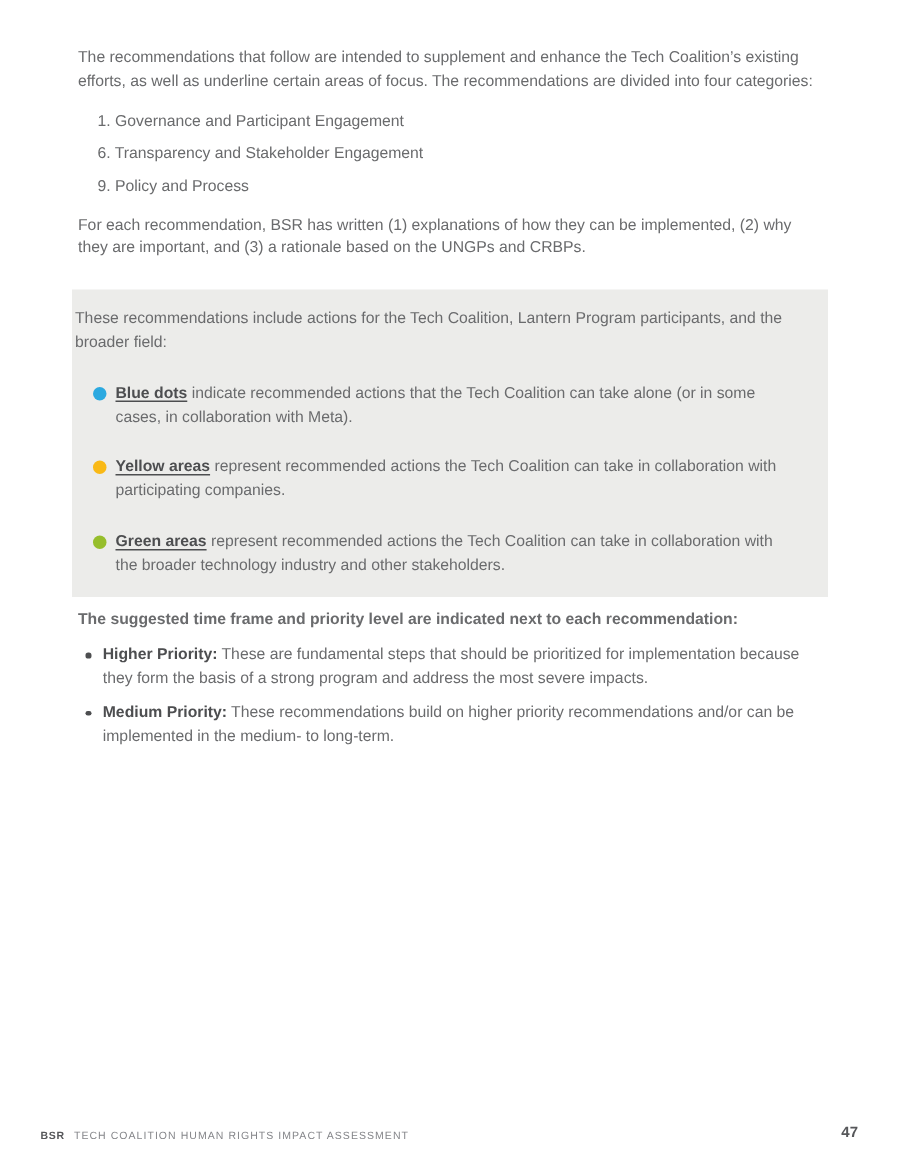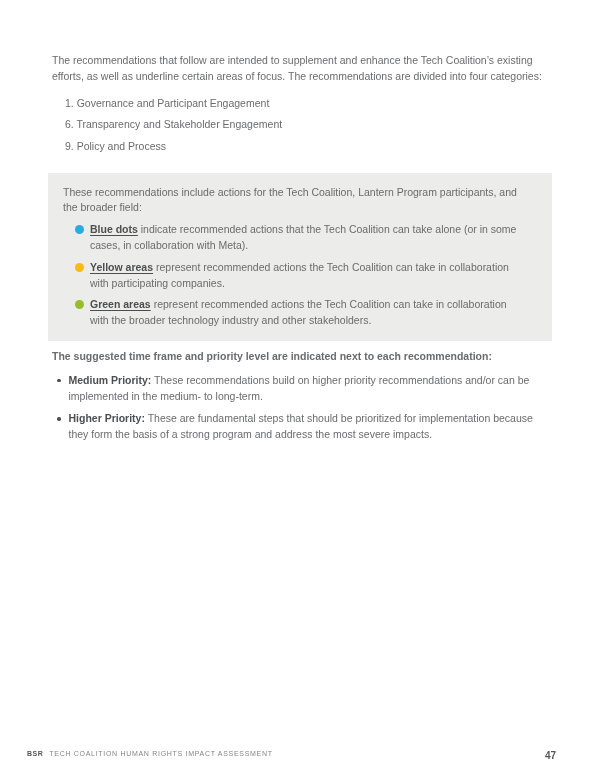--- a/index.html
+++ b/index.html
@@ -7,21 +7,21 @@
   body {
     background: #ffffff;
     font-family: "Liberation Sans", "DejaVu Sans", sans-serif;
     color: #6A6B6D;
     position: relative;
     overflow: hidden;
   }
   .content {
     position: absolute;
     left: 52px;
-    top: 53px;
+    top: 31px;
     width: 494px;
     font-size: 10.5px;
     line-height: 15.8px;
   }
   p.para { color: #6A6B6D; }
   .intro-para { margin-bottom: 10px; }
   ol.categories {
     list-style: none;
     margin-left: 13px;
     margin-bottom: 11px;
@@ -29,27 +29,27 @@
   ol.categories li {
     margin-bottom: 5.5px;
     line-height: 16px;
   }
   .explain-para { margin-bottom: 0; }
   .callout {
     margin-left: -4px;
     margin-right: -6px;
     margin-top: 19px;
     background: #ECECEA;
-    padding: 12px 24px 12px 15px;
+    padding: 12px 24px 12px 2px;
   }
   .callout-intro { margin-bottom: 6px; }
   .dot-item {
     display: flex;
     align-items: flex-start;
-    margin-top: 6px;
+    margin-top: 18px;
     padding-left: 12px;
   }
   .dot {
     flex: 0 0 auto;
     width: 9px;
     height: 9px;
     border-radius: 50%;
     margin-top: 3px;
     margin-right: 6px;
     background: #999;
@@ -74,25 +74,25 @@
     height: 3.5px;
     border-radius: 50%;
     background: #4D4E50;
     margin-top: 6px;
     margin-right: 8px;
   }
   .priority-label { font-weight: bold; color: #4D4E50; }
   .footer {
     position: absolute;
     left: 27px;
-    right: 44px;
+    right: 28px;
     top: 750px;
     display: flex;
     justify-content: space-between;
-    align-items: flex-start;
+    align-items: flex-end;
   }
   .footer-left {
     font-size: 7px;
     letter-spacing: 0.7px;
     color: #85868A;
     display: flex;
     align-items: baseline;
     gap: 6px;
   }
   .footer-brand { font-weight: bold; color: #56575A; letter-spacing: 0.5px; }
@@ -104,20 +104,21 @@
 <div class="content">
 
   <p class="para intro-para">The recommendations that follow are intended to supplement and enhance the Tech Coalition’s existing efforts, as well as underline certain areas of focus. The recommendations are divided into four categories:</p>
 
   <ol class="categories">
     <li>1. Governance and Participant Engagement</li>
     <li>6. Transparency and Stakeholder Engagement</li>
     <li>9. Policy and Process</li>
   </ol>
 
+  <p class="para explain-para">For each recommendation, BSR has written (1) explanations of how they can be implemented, (2) why they are important, and (3) a rationale based on the UNGPs and CRBPs.</p>
 
   <div class="callout">
     <p class="para callout-intro">These recommendations include actions for the Tech Coalition, Lantern Program participants, and the broader field:</p>
 
     <div class="dot-item">
       <span class="dot" style="background-color: rgb(43, 169, 224);"></span>
       <span class="dot-text"><span class="term">Blue dots</span><span> indicate recommended actions that the Tech Coalition can take alone (or in some cases, in collaboration with Meta).</span></span>
     </div>
 
     <div class="dot-item">
@@ -128,26 +129,26 @@
     <div class="dot-item">
       <span class="dot" style="background-color: rgb(150, 190, 44);"></span>
       <span class="dot-text"><span class="term">Green areas</span><span> represent recommended actions the Tech Coalition can take in collaboration with the broader technology industry and other stakeholders.</span></span>
     </div>
   </div>
 
   <p class="para timeframe-para">The suggested time frame and priority level are indicated next to each recommendation:</p>
 
   <div class="priority-item">
     <span class="bullet-glyph"></span>
-    <span><span class="priority-label">Medium Priority:</span><span> These recommendations build on higher priority recommendations and/or can be implemented in the medium- to long-term.</span></span>
+    <span><span class="priority-label">Higher Priority:</span><span> These are fundamental steps that should be prioritized for implementation because they form the basis of a strong program and address the most severe impacts.</span></span>
   </div>
 
   <div class="priority-item">
     <span class="bullet-glyph"></span>
-    <span><span class="priority-label">Higher Priority:</span><span> These are fundamental steps that should be prioritized for implementation because they form the basis of a strong program and address the most severe impacts.</span></span>
+    <span><span class="priority-label">Medium Priority:</span><span> These recommendations build on higher priority recommendations and/or can be implemented in the medium- to long-term.</span></span>
   </div>
 
 </div>
 
 <div class="footer">
   <div class="footer-left">
     <span class="footer-brand">BSR</span>
     <span>TECH COALITION HUMAN RIGHTS IMPACT ASSESSMENT</span>
   </div>
   <span class="page-number">47</span>

